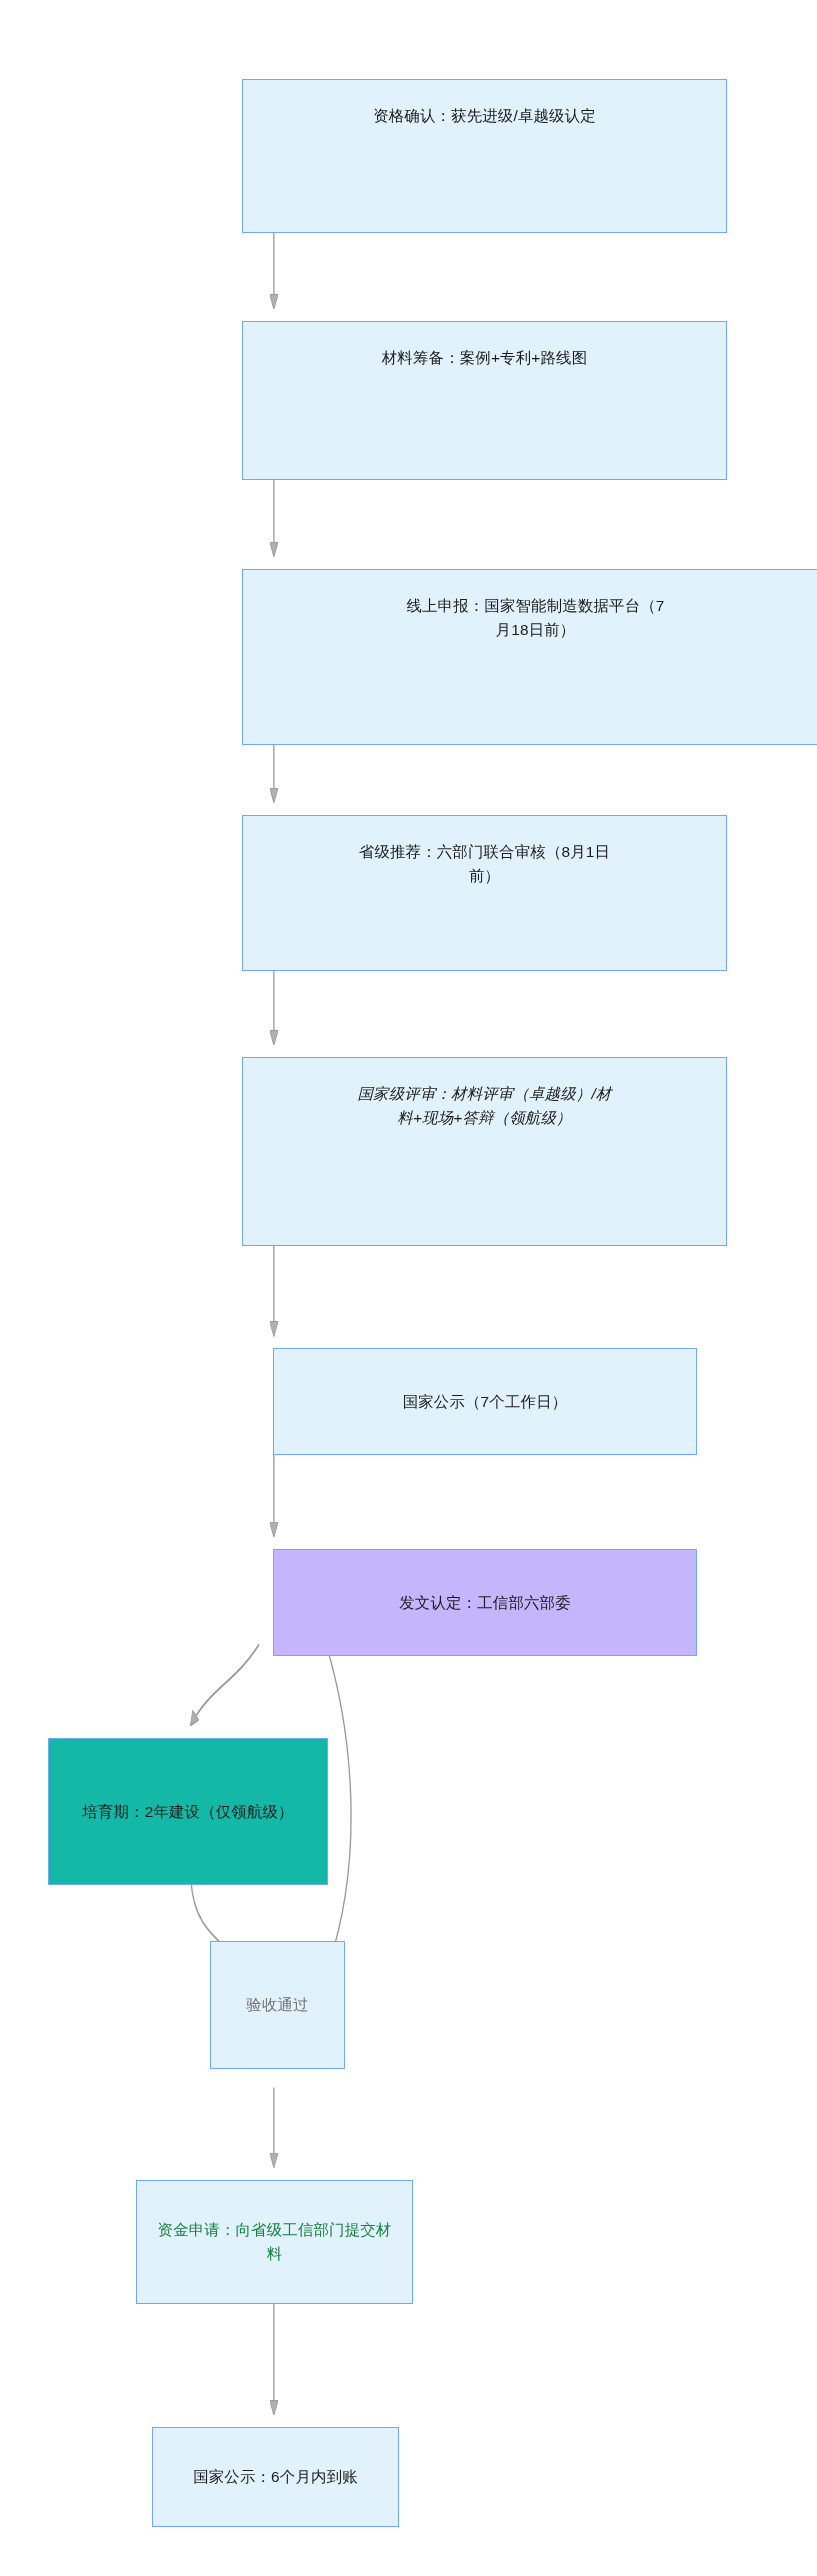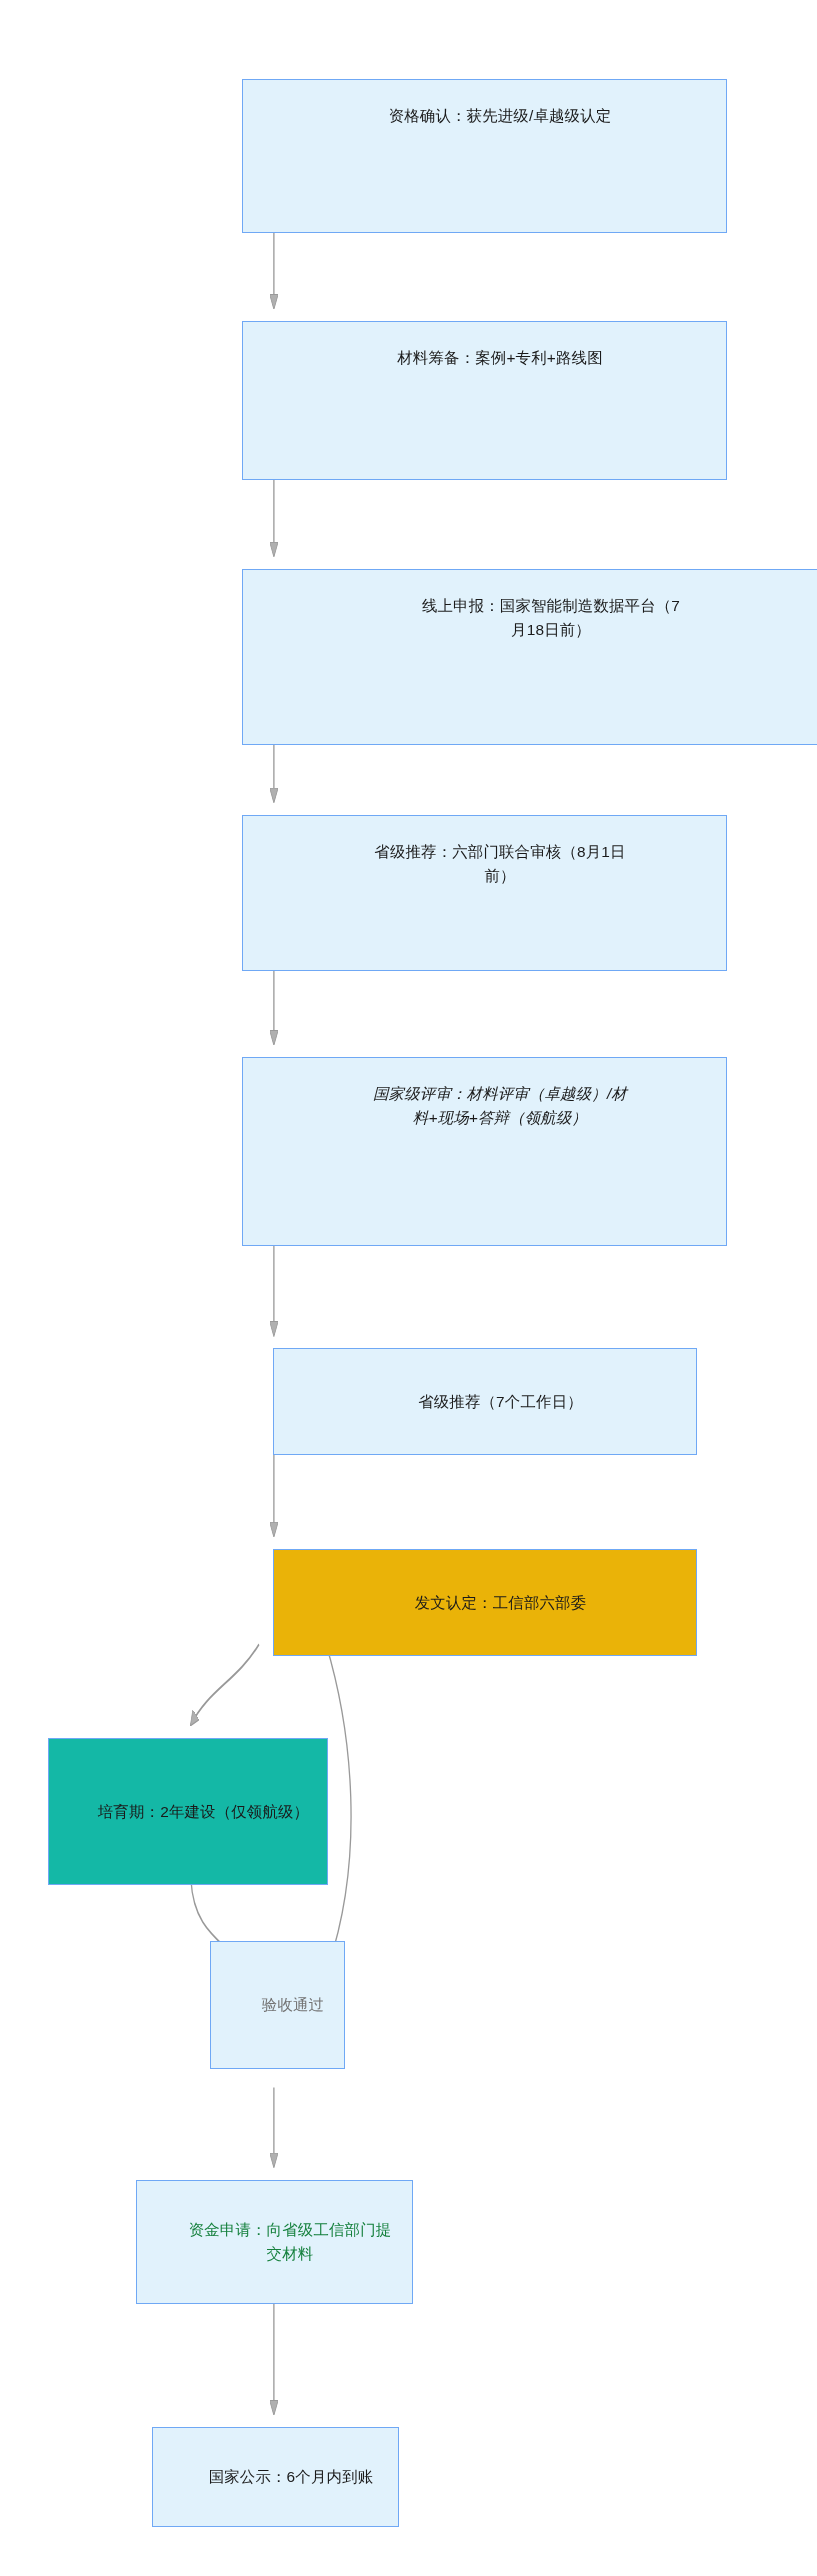--- a/index.html
+++ b/index.html
@@ -39,21 +39,20 @@
     color: #1a1a1a;
     font-size: 15.4px;
     line-height: 1.55;
     letter-spacing: 0.2px;
   }
   .node > .node-label {
     display: block;
     width: 100%;
     padding: 24px 17px 0 17px;
     white-space: pre-line;
-    margin-left: 31px;
   }
   .node.center-label {
     align-items: center;
   }
   .node.center-label > .node-label {
     padding: 0 17px;
   }
 </style>
 </head>
 <body style="background: rgb(255, 255, 255);">
@@ -124,23 +123,23 @@
   </div>
   <div class="node" id="node-n4" style="left: 242px; top: 815px; width: 485px; height: 156px; background: rgb(225, 242, 252); border-color: rgb(111, 168, 245); color: rgb(26, 26, 26);">
     <span class="node-label">省级推荐：六部门联合审核（8月1日
 前）</span>
   </div>
   <div class="node" id="node-n5" style="left: 242px; top: 1057px; width: 485px; height: 189px; background: rgb(225, 242, 252); border-color: rgb(111, 168, 245); color: rgb(26, 26, 26); font-style: italic;">
     <span class="node-label">国家级评审：材料评审（卓越级）/材
 料+现场+答辩（领航级）</span>
   </div>
   <div class="node center-label" id="node-n6" style="left: 273px; top: 1348px; width: 424px; height: 107px; background: rgb(225, 242, 252); border-color: rgb(111, 168, 245); color: rgb(26, 26, 26);">
-    <span class="node-label">省级推荐（7个工作日）</span>
+    <span class="node-label">国家公示（7个工作日）</span>
   </div>
-  <div class="node center-label" id="node-n7" style="left: 273px; top: 1549px; width: 424px; height: 107px; background: #eab308; border-color: rgb(111, 168, 245); color: rgb(26, 26, 26);">
+  <div class="node center-label" id="node-n7" style="left: 273px; top: 1549px; width: 424px; height: 107px; background: #c4b5fd; border-color: rgb(111, 168, 245); color: rgb(26, 26, 26);">
     <span class="node-label">发文认定：工信部六部委</span>
   </div>
   <div class="node center-label" id="node-n8" style="left: 48px; top: 1738px; width: 280px; height: 147px; background: #14b8a6; border-color: rgb(111, 168, 245); color: rgb(26, 26, 26);">
     <span class="node-label">培育期：2年建设（仅领航级）</span>
   </div>
   <div class="node center-label" id="node-n9" style="left: 210px; top: 1941px; width: 135px; height: 128px; background: rgb(225, 242, 252); border-color: rgb(111, 168, 245); color: #737373;">
     <span class="node-label">验收通过</span>
   </div>
   <div class="node center-label" id="node-n10" style="left: 136px; top: 2180px; width: 277px; height: 124px; background: rgb(225, 242, 252); border-color: rgb(111, 168, 245); color: #15803d;">
     <span class="node-label">资金申请：向省级工信部门提交材料</span>

